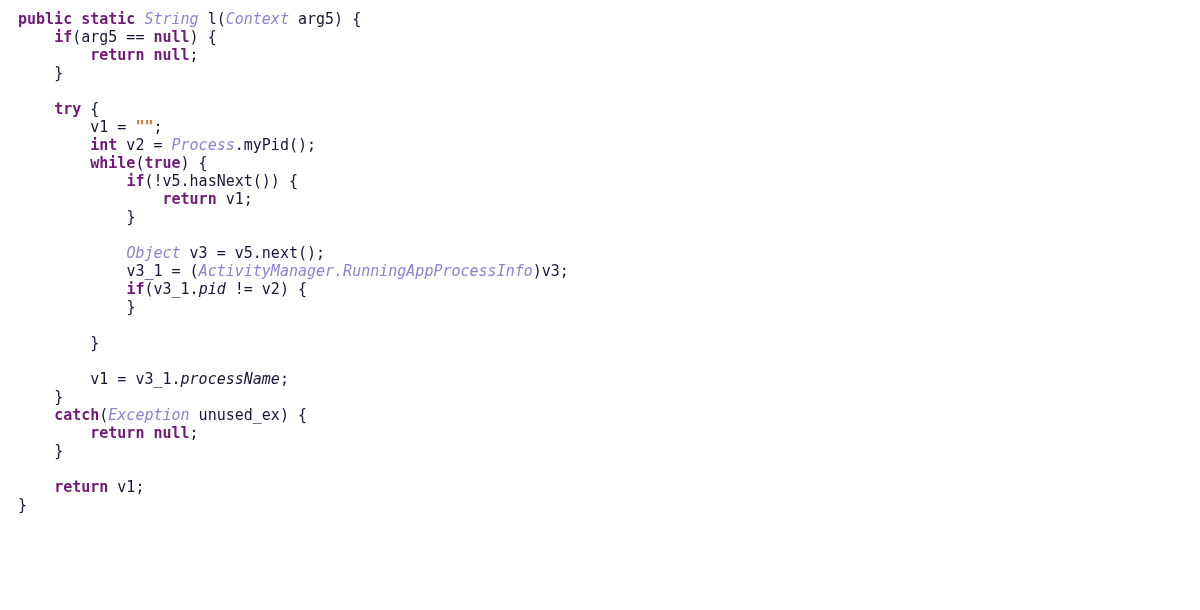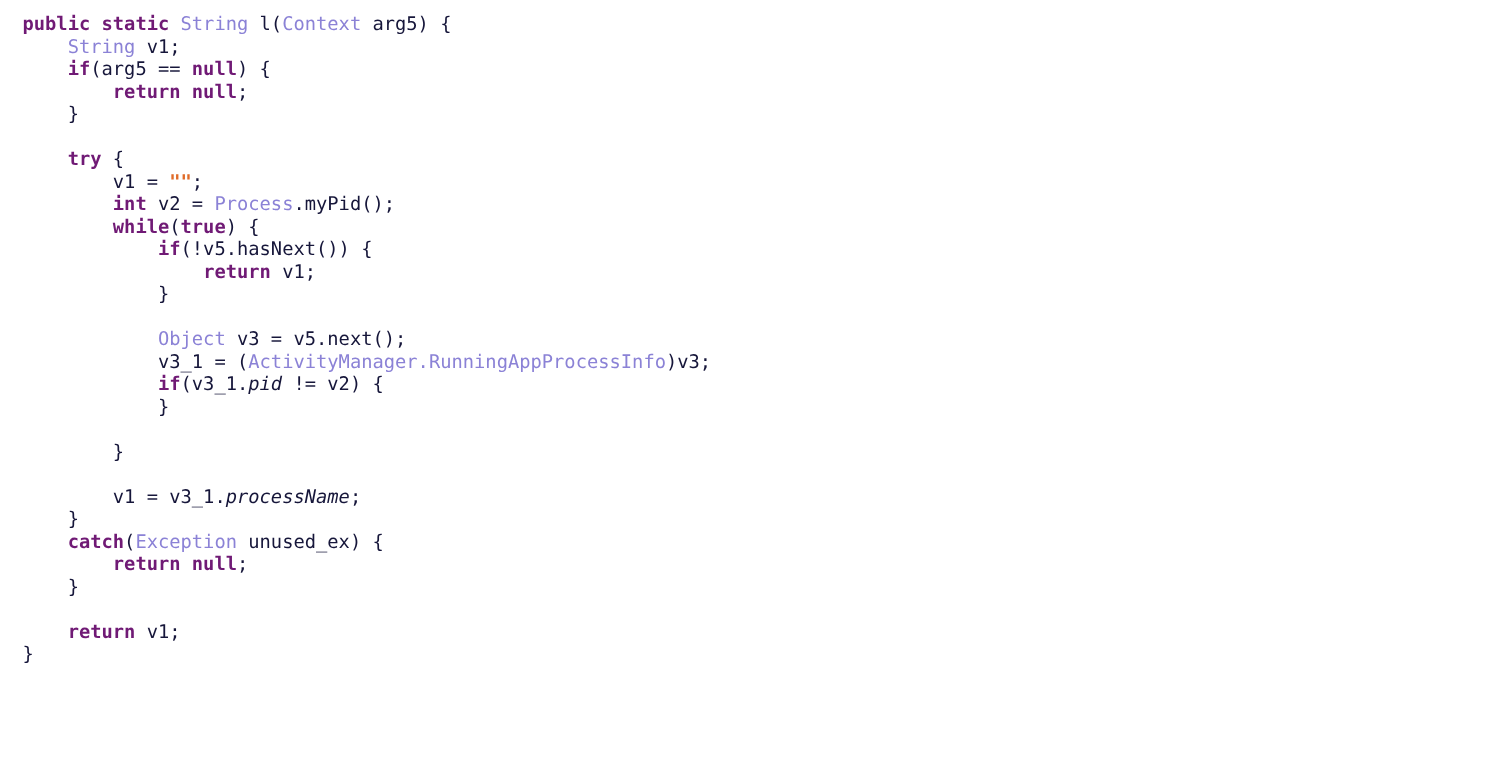--- a/index.html
+++ b/index.html
@@ -25,31 +25,30 @@
     height: 18px;
     line-height: 18px;
     font-size: 15px;
     white-space: pre;
     padding-left: 18px;
     letter-spacing: 0px;
   }
   .tok { white-space: pre; }
   
   .t-kw   { color: #701a75; font-weight: bold; }
-  .t-type { color: #8b82d6; font-weight: normal; }
+  .t-type { color: #8b82d6; font-weight: normal; font-style: italic; }
   .t-str  { color: #e06c2a; font-weight: bold; }
   .t-plain{ color: #16163a; font-weight: normal; }
   .t-field{ color: #16163a; font-style: italic; }
 </style>
 </head>
 <body>
 
 <div id="code-view" style="background: rgb(255, 255, 255);">
     <div class="code-line"><span class="tok t-kw">public static </span><span class="tok t-type">String</span><span class="tok t-plain"> l(</span><span class="tok t-type">Context</span><span class="tok t-plain"> arg5) {</span></div>
-    <div class="code-line"><span class="tok t-plain">    </span><span class="tok t-type">String</span><span class="tok t-plain"> v1;</span></div>
     <div class="code-line"><span class="tok t-plain">    </span><span class="tok t-kw">if</span><span class="tok t-plain">(arg5 == </span><span class="tok t-kw">null</span><span class="tok t-plain">) {</span></div>
     <div class="code-line"><span class="tok t-plain">        </span><span class="tok t-kw">return null</span><span class="tok t-plain">;</span></div>
     <div class="code-line"><span class="tok t-plain">    </span><span class="tok t-plain">}</span></div>
     <div class="code-line">&nbsp;</div>
     <div class="code-line"><span class="tok t-plain">    </span><span class="tok t-kw">try</span><span class="tok t-plain"> {</span></div>
     <div class="code-line"><span class="tok t-plain">        </span><span class="tok t-plain">v1 = </span><span class="tok t-str">""</span><span class="tok t-plain">;</span></div>
     <div class="code-line"><span class="tok t-plain">        </span><span class="tok t-kw">int</span><span class="tok t-plain"> v2 = </span><span class="tok t-type">Process</span><span class="tok t-plain">.myPid();</span></div>
     <div class="code-line"><span class="tok t-plain">        </span><span class="tok t-kw">while</span><span class="tok t-plain">(</span><span class="tok t-kw">true</span><span class="tok t-plain">) {</span></div>
     <div class="code-line"><span class="tok t-plain">            </span><span class="tok t-kw">if</span><span class="tok t-plain">(!v5.hasNext()) {</span></div>
     <div class="code-line"><span class="tok t-plain">                </span><span class="tok t-kw">return</span><span class="tok t-plain"> v1;</span></div>

